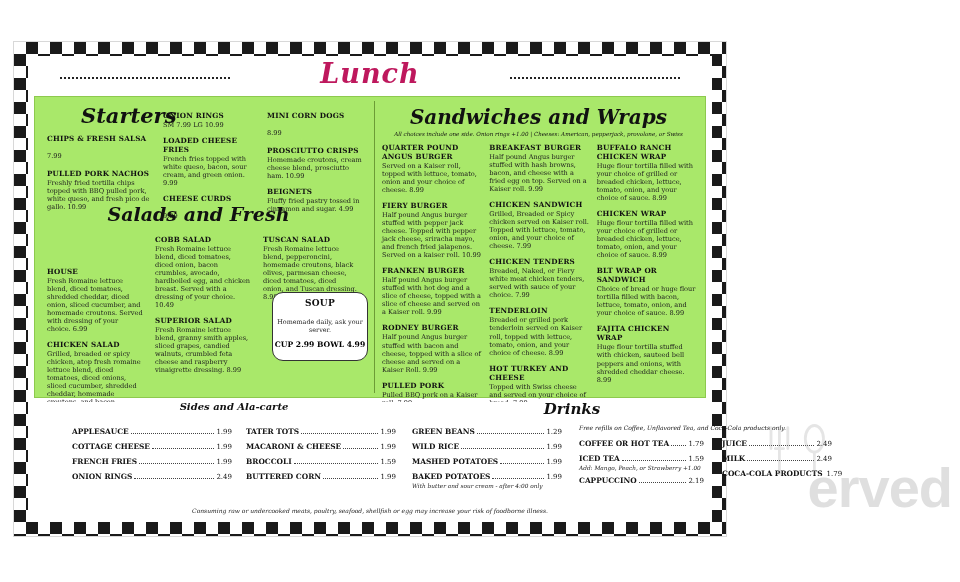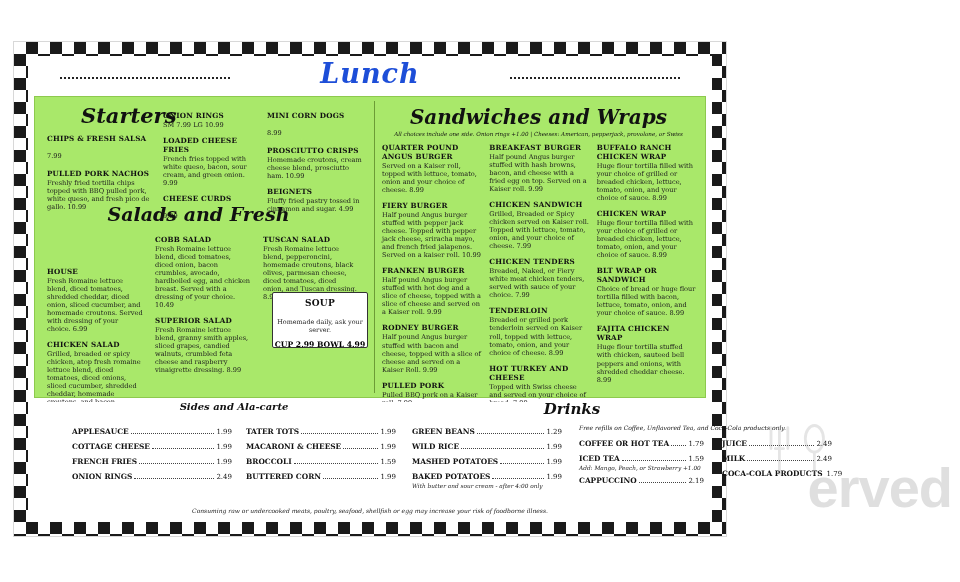--- a/index.html
+++ b/index.html
@@ -19,21 +19,21 @@
   }
 
   
   .title-wrap{position:absolute;left:0;right:0;top:2px;height:38px;}
   .title-line{position:absolute;top:19px;height:0;border-top:2px dotted #222;}
   .title-line.l{left:32px;width:170px;}
   .title-line.r{right:32px;width:170px;}
   .title{
     position:absolute;left:0;right:0;top:0;text-align:center;
     font-family:"DejaVu Serif",serif;font-weight:bold;font-style:italic;
-    font-size:27px;letter-spacing:1px;color:#1d4ed8;
+    font-size:27px;letter-spacing:1px;color:#be185d;
   }
 
   
   .green{
     position:absolute;left:6px;right:6px;top:40px;height:300px;
     background:#a9e86a;border:1px solid #8dc94e;
   }
   .green .divider{
     position:absolute;top:4px;bottom:4px;left:339px;width:0;border-left:1px solid #6c9c36;
   }
@@ -54,22 +54,22 @@
   .item{margin-bottom:7px;}
   .item .h-item{display:block;margin-bottom:1px;}
 
   .salads-title{position:absolute;left:0;right:343px;top:108px;text-align:center;}
   .salads-title .h-sec{font-size:19px;}
   .salad-col1{position:absolute;left:12px;top:138px;width:96px;margin-top:32px;}
   .salad-col2{position:absolute;left:120px;top:138px;width:96px;}
   .salad-col3{position:absolute;left:228px;top:138px;width:96px;}
 
   .soupbox{
-    position:absolute;left:237px;top:195px;width:96px;height:56px;
-    background:#fff;border:1px solid #333;border-radius:2px;text-align:center;padding-top:5px;box-sizing:border-box;
+    position:absolute;left:237px;top:195px;width:96px;height:69px;
+    background:#fff;border:1px solid #333;border-radius:11px;text-align:center;padding-top:5px;box-sizing:border-box;
   }
   .soupbox .h-item{font-size:9px;}
   .soupbox .desc{font-size:6.4px;margin-top:11px;}
   .soupbox .cupbowl{font-family:"DejaVu Serif",serif;font-weight:bold;font-size:7.6px;margin-top:5px;}
 
   
   .sand-head{position:absolute;left:343px;right:6px;top:10px;text-align:center;}
   .sand-head .h-sec{font-size:20px;}
   .sand-sub{margin-top:4px;font-family:"DejaVu Serif",serif;font-style:italic;font-size:5.6px;color:#111;}
   .sand-cols{position:absolute;left:347px;right:8px;top:46px;bottom:4px;display:flex;gap:7px;}

